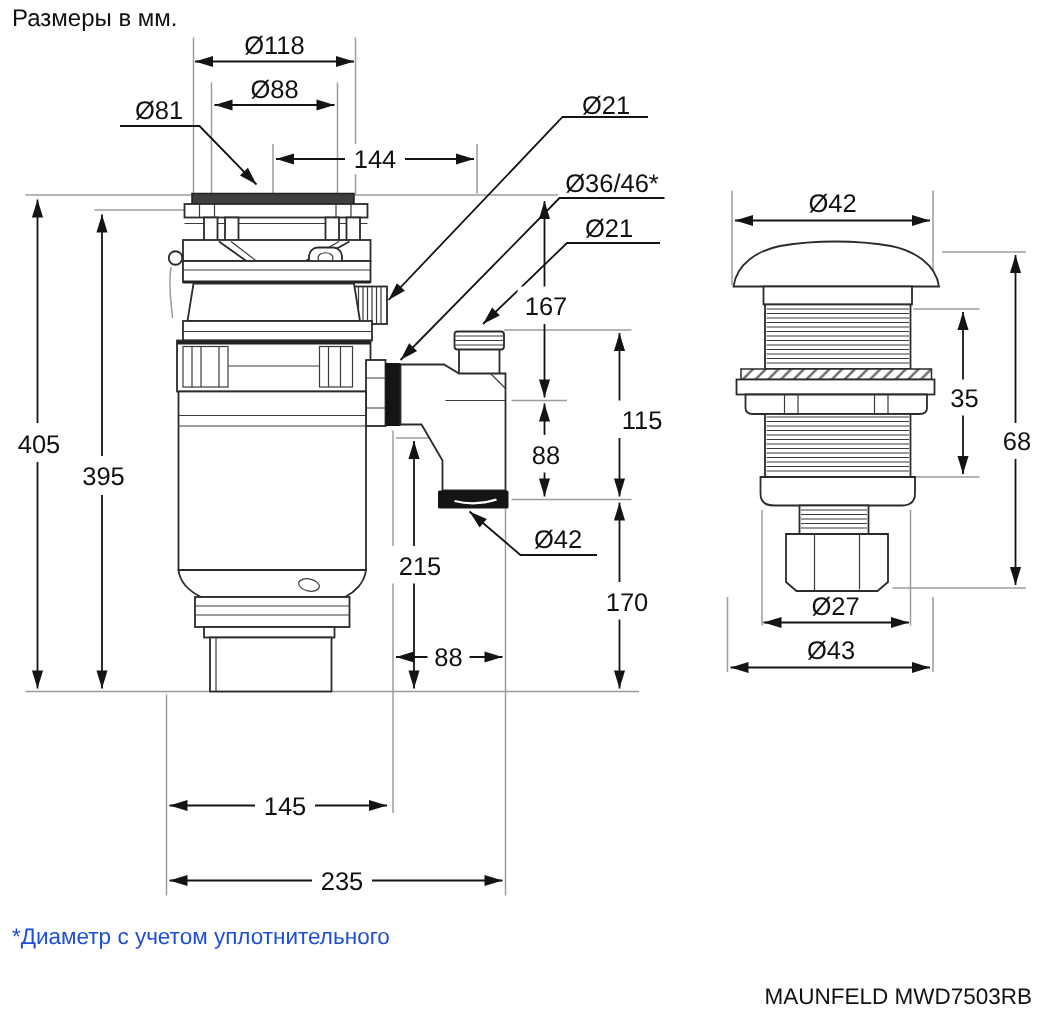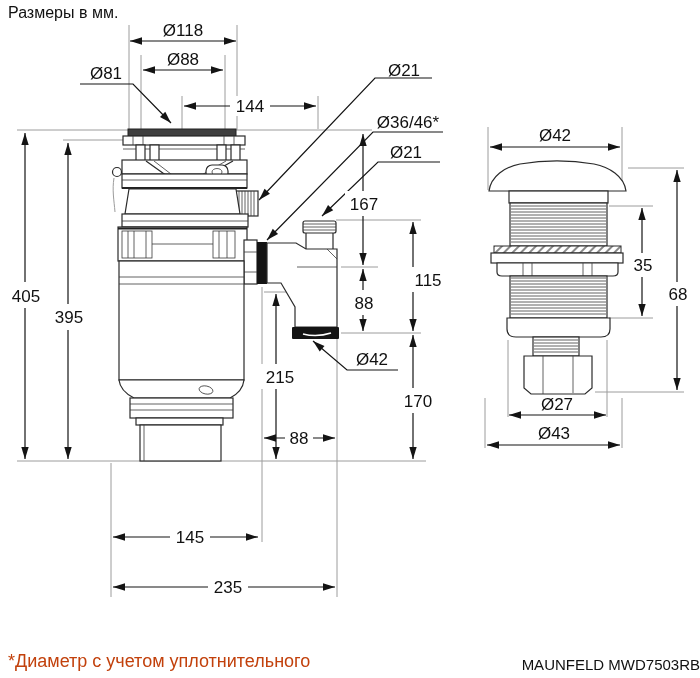--- a/index.html
+++ b/index.html
@@ -1,20 +1,20 @@
 <!DOCTYPE html>
 <html><head>
 <meta charset="utf-8">
 <style>
   html,body{margin:0;padding:0;background:#fff;}
   .stage{position:relative;width:700px;height:678px;background:#fff;overflow:hidden;
          font-family:"Liberation Sans",sans-serif;color:#111;}
   .title{position:absolute;left:8px;top:4px;font-size:16px;color:#111;}
-  .note{position:absolute;left:8px;top:650px;font-size:18px;line-height:1.25;color:#c2410c;}
-  .model{position:absolute;right:0;top:656px;font-size:15px;color:#111;}
+  .note{position:absolute;left:8px;top:616px;font-size:15px;line-height:1.25;color:#1d4ed8;}
+  .model{position:absolute;right:12px;top:656px;font-size:15px;color:#111;}
   svg{position:absolute;left:0;top:0;}
   .gray{stroke:#9c9c9c;stroke-width:1;fill:none;}
   .ln{stroke:#2b2b2b;stroke-width:1.2;fill:none;}
   .fw{fill:#ffffff;stroke:#2b2b2b;stroke-width:1.2;}
   .thin{stroke:#3a3a3a;stroke-width:0.8;fill:none;}
   .dim{stroke:#141414;stroke-width:1.2;fill:none;}
   .dark{fill:#141414;stroke:none;}
   .band{fill:#3f3f3f;stroke:#222;stroke-width:1;}
   .dl{font-size:17px;fill:#111;text-anchor:middle;font-family:"Liberation Sans",sans-serif;}
   .wbg{fill:#fff;stroke:none;}

